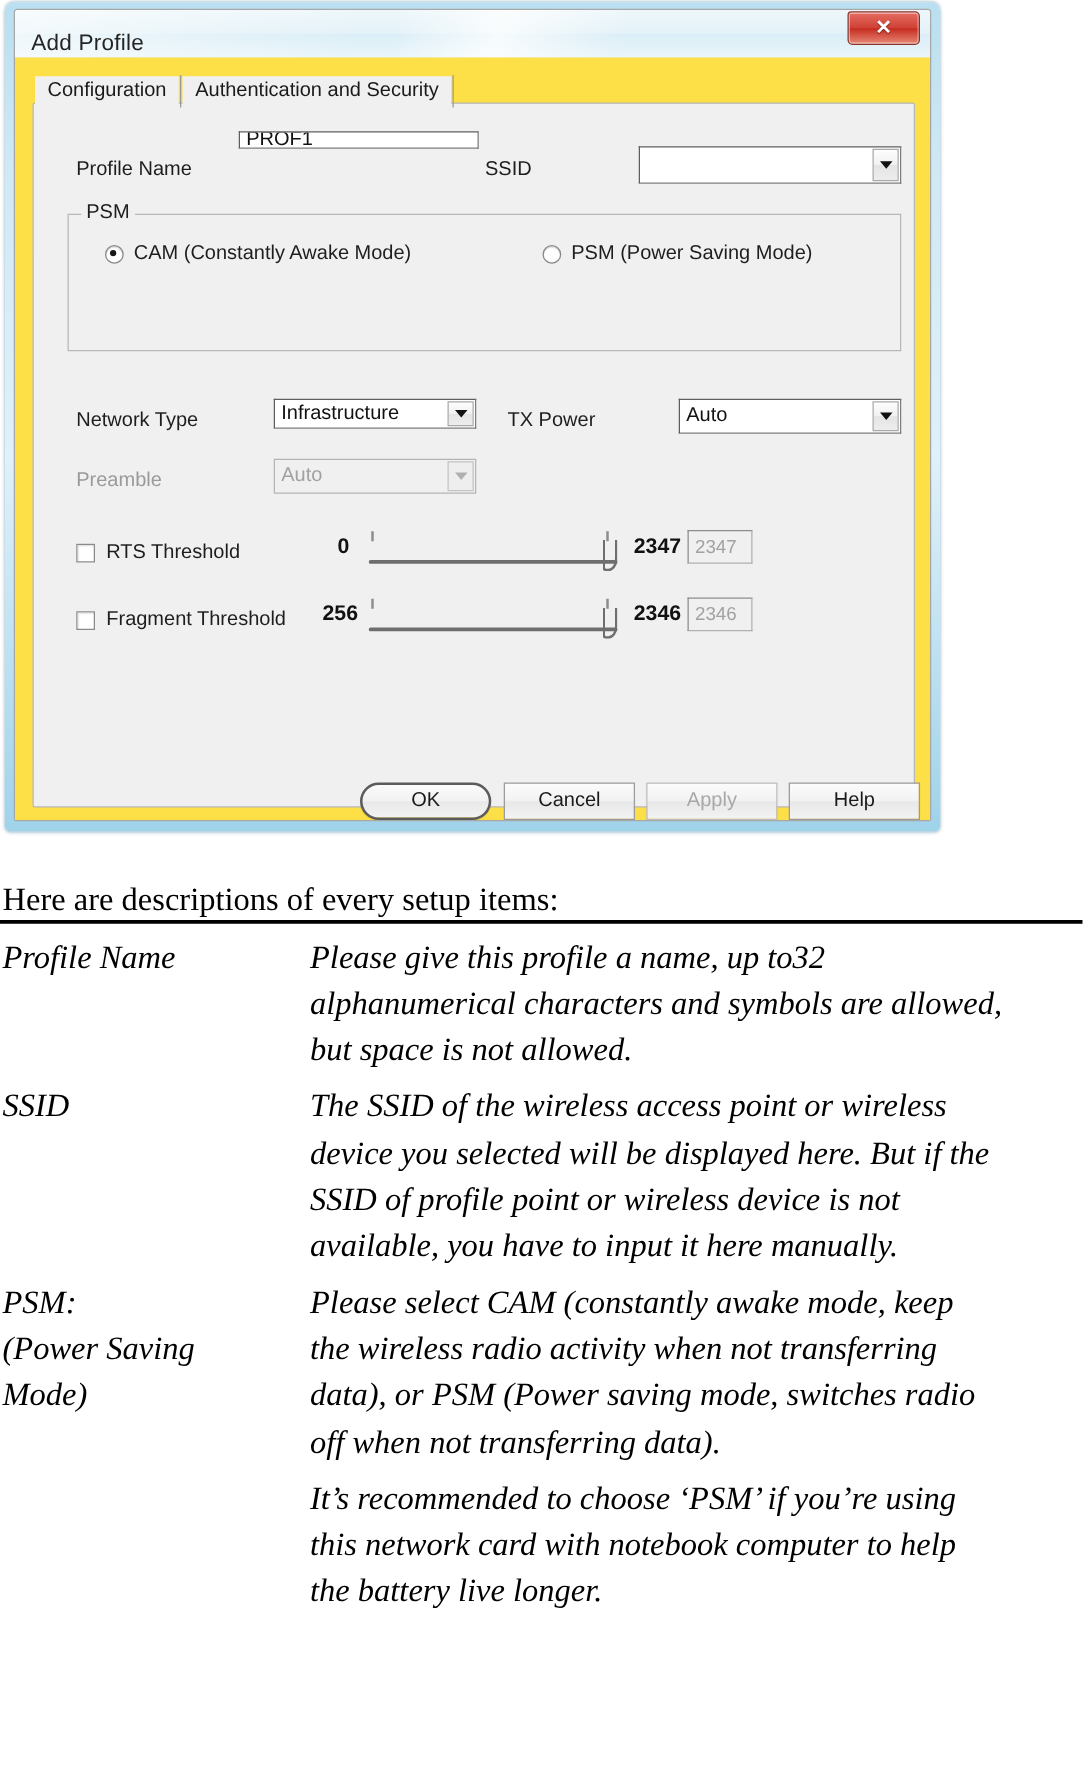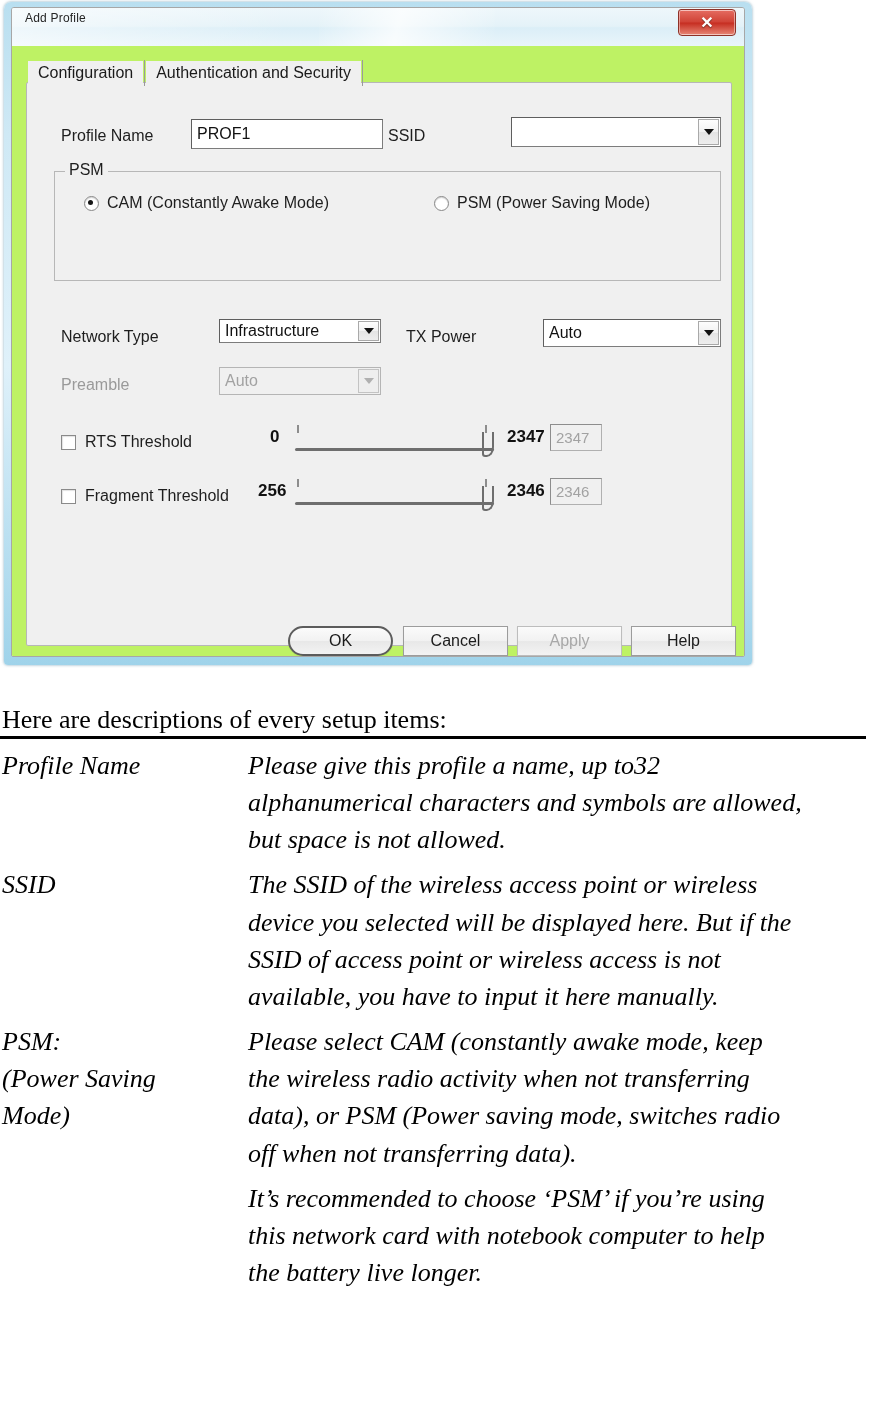--- a/index.html
+++ b/index.html
@@ -52,22 +52,22 @@
   }
   .titlebar::after{
     content:"";
     position:absolute; left:42%; top:0; width:24%; height:100%;
     background:linear-gradient(105deg, rgba(255,255,255,0) 0%, rgba(255,255,255,.75) 45%, rgba(255,255,255,0) 100%);
     pointer-events:none;
   }
   .title-text {
     position: absolute;
     left: 13px;
-    top: 3px;
-    font-size: 12px;
+    top: 16px;
+    font-size: 18px;
     color: #252525;
     letter-spacing: .2px;
     white-space: nowrap;
   }
   .close-btn {
     position: absolute;
     right: 8px;
     top: 1px;
     width: 56px;
     height: 25px;
@@ -84,21 +84,21 @@
     font-weight: bold;
     color: #ffffff;
     text-shadow: 0 1px 1px rgba(0,0,0,.5);
     line-height: 1;
   }
 
   
   .client {
     position: absolute;
     left: 0; top: 38px; right: 0; bottom: 0;
-    background: #bef264;
+    background: #fde047;
   }
 
   .tab-panel {
     position: absolute;
     left: 14px;
     top: 36px;
     right: 12px;
     bottom: 10px;
     background: #f0f0f0;
     border: 1px solid #b7b7b7;
@@ -400,21 +400,21 @@
       <div class="tabstrip">
         <div class="tab sel">Configuration</div>
         <div class="tab-sep"></div>
         <div class="tab">Authentication and Security</div>
         <div class="tab-sep"></div>
       </div>
 
       <div class="tab-panel">
 
         <div class="lbl" style="left:34px; top:44px;">Profile Name</div>
-        <div class="textbox" style="left:164px; top:36px; width:192px; height:30px;">PROF1</div>
+        <div class="textbox" style="left:164px; top:22px; width:192px; height:14px;">PROF1</div>
 
         <div class="lbl" style="left:361px; top:44px;">SSID</div>
         <div class="combo" style="left:484px; top:34px; width:210px; height:30px;">
           <div class="cval"></div>
           <div class="arrowbox">
               <i></i>
             </div>
         </div>
 
         <div class="groupbox" style="left:27px; top:88px; width:667px; height:110px;">
@@ -506,21 +506,21 @@
           <div>but space is not allowed.</div>
         </div>
       </div>
       <div class="row">
         <div class="term">
           <div>SSID</div>
         </div>
         <div class="desc">
           <div>The SSID of the wireless access point or wireless</div>
           <div>device you selected will be displayed here. But if the</div>
-          <div>SSID of access point or wireless access is not</div>
+          <div>SSID of profile point or wireless device is not</div>
           <div>available, you have to input it here manually.</div>
         </div>
       </div>
       <div class="row">
         <div class="term">
           <div>PSM:</div>
           <div>(Power Saving</div>
           <div>Mode)</div>
         </div>
         <div class="desc">

